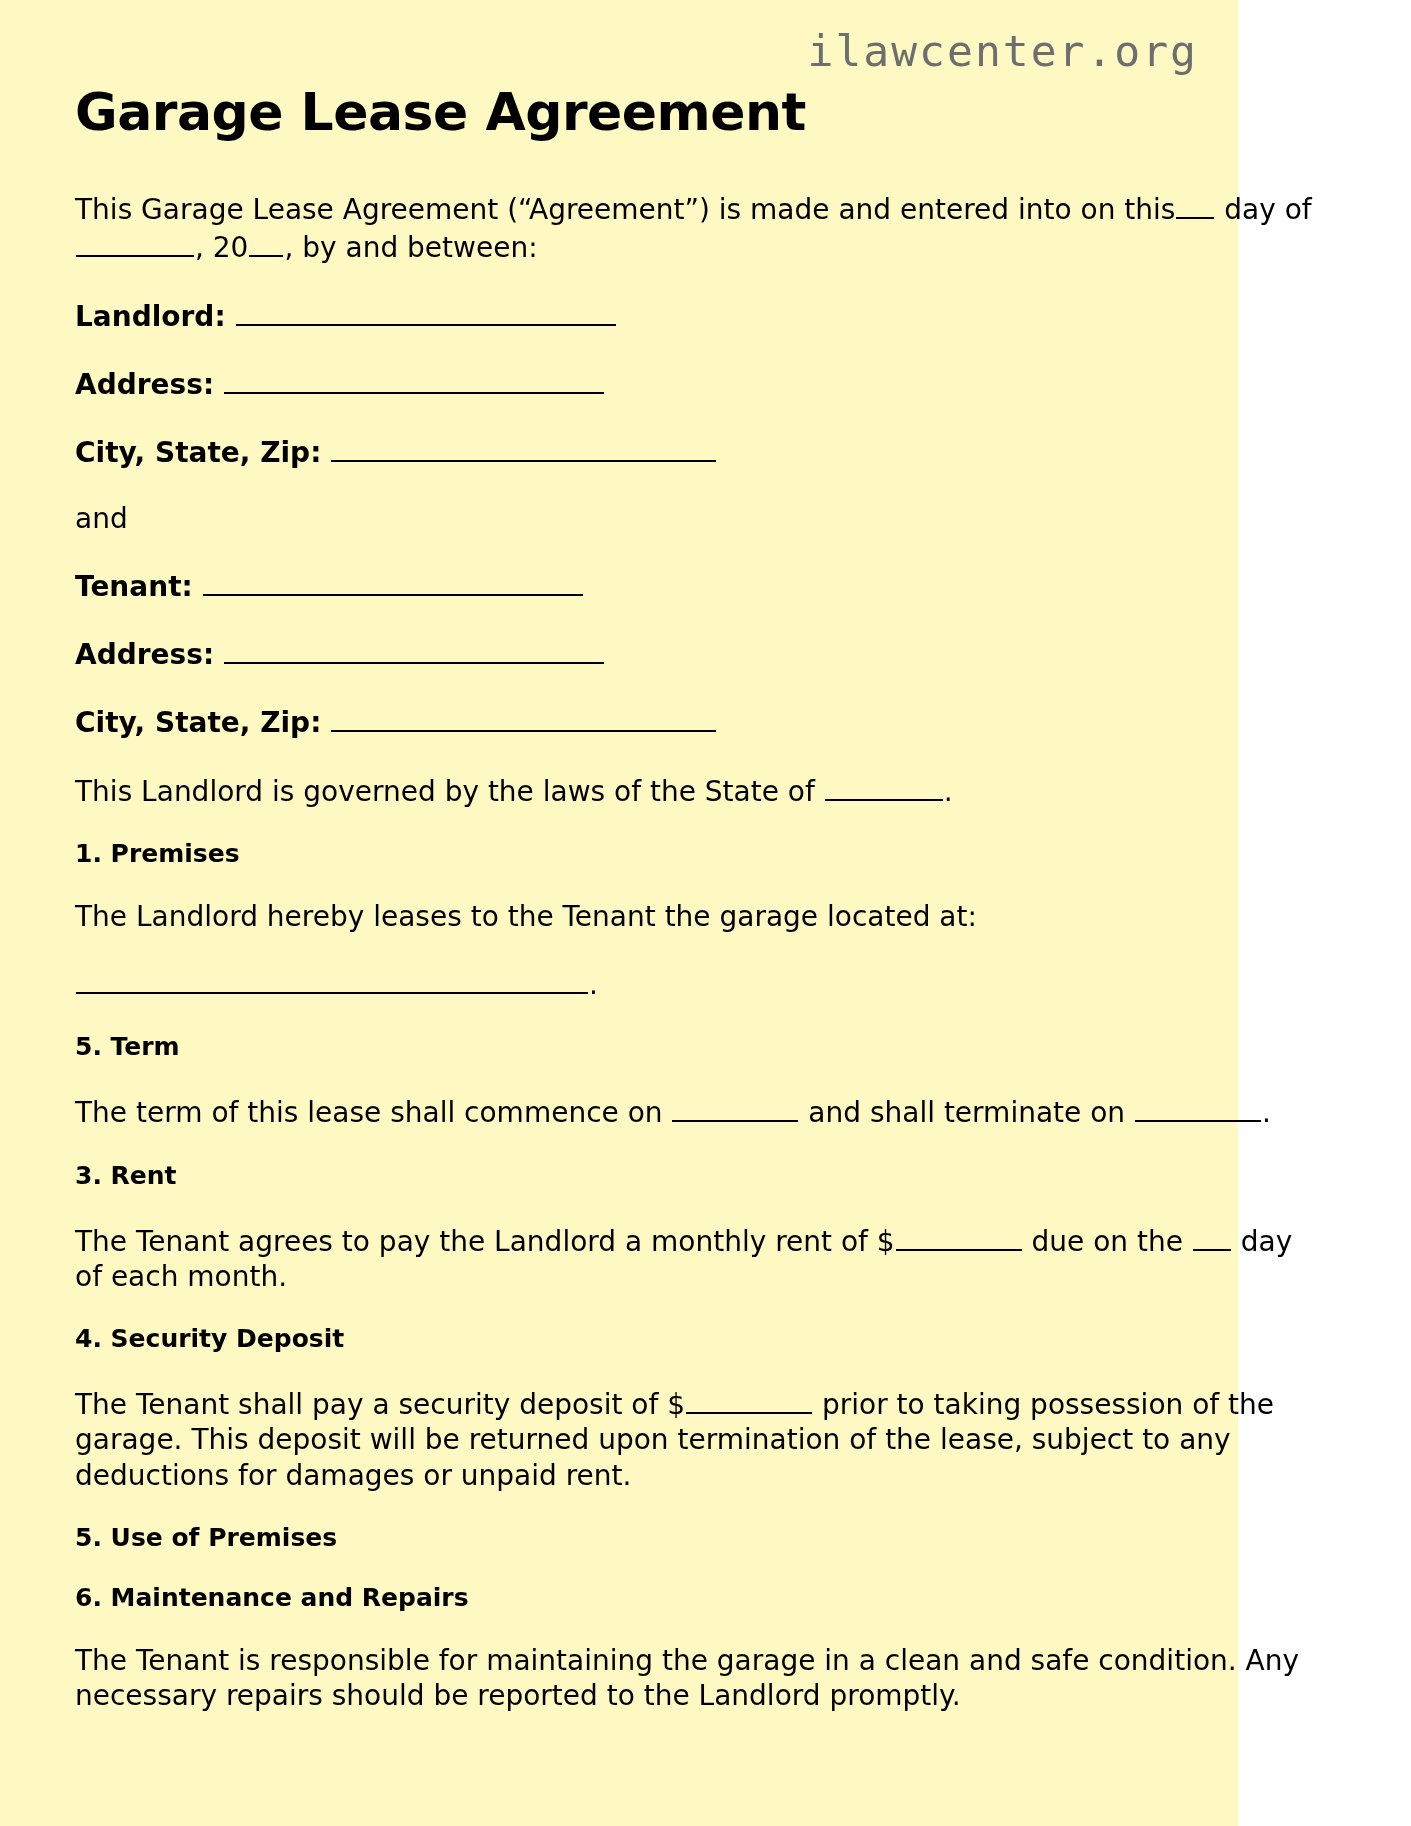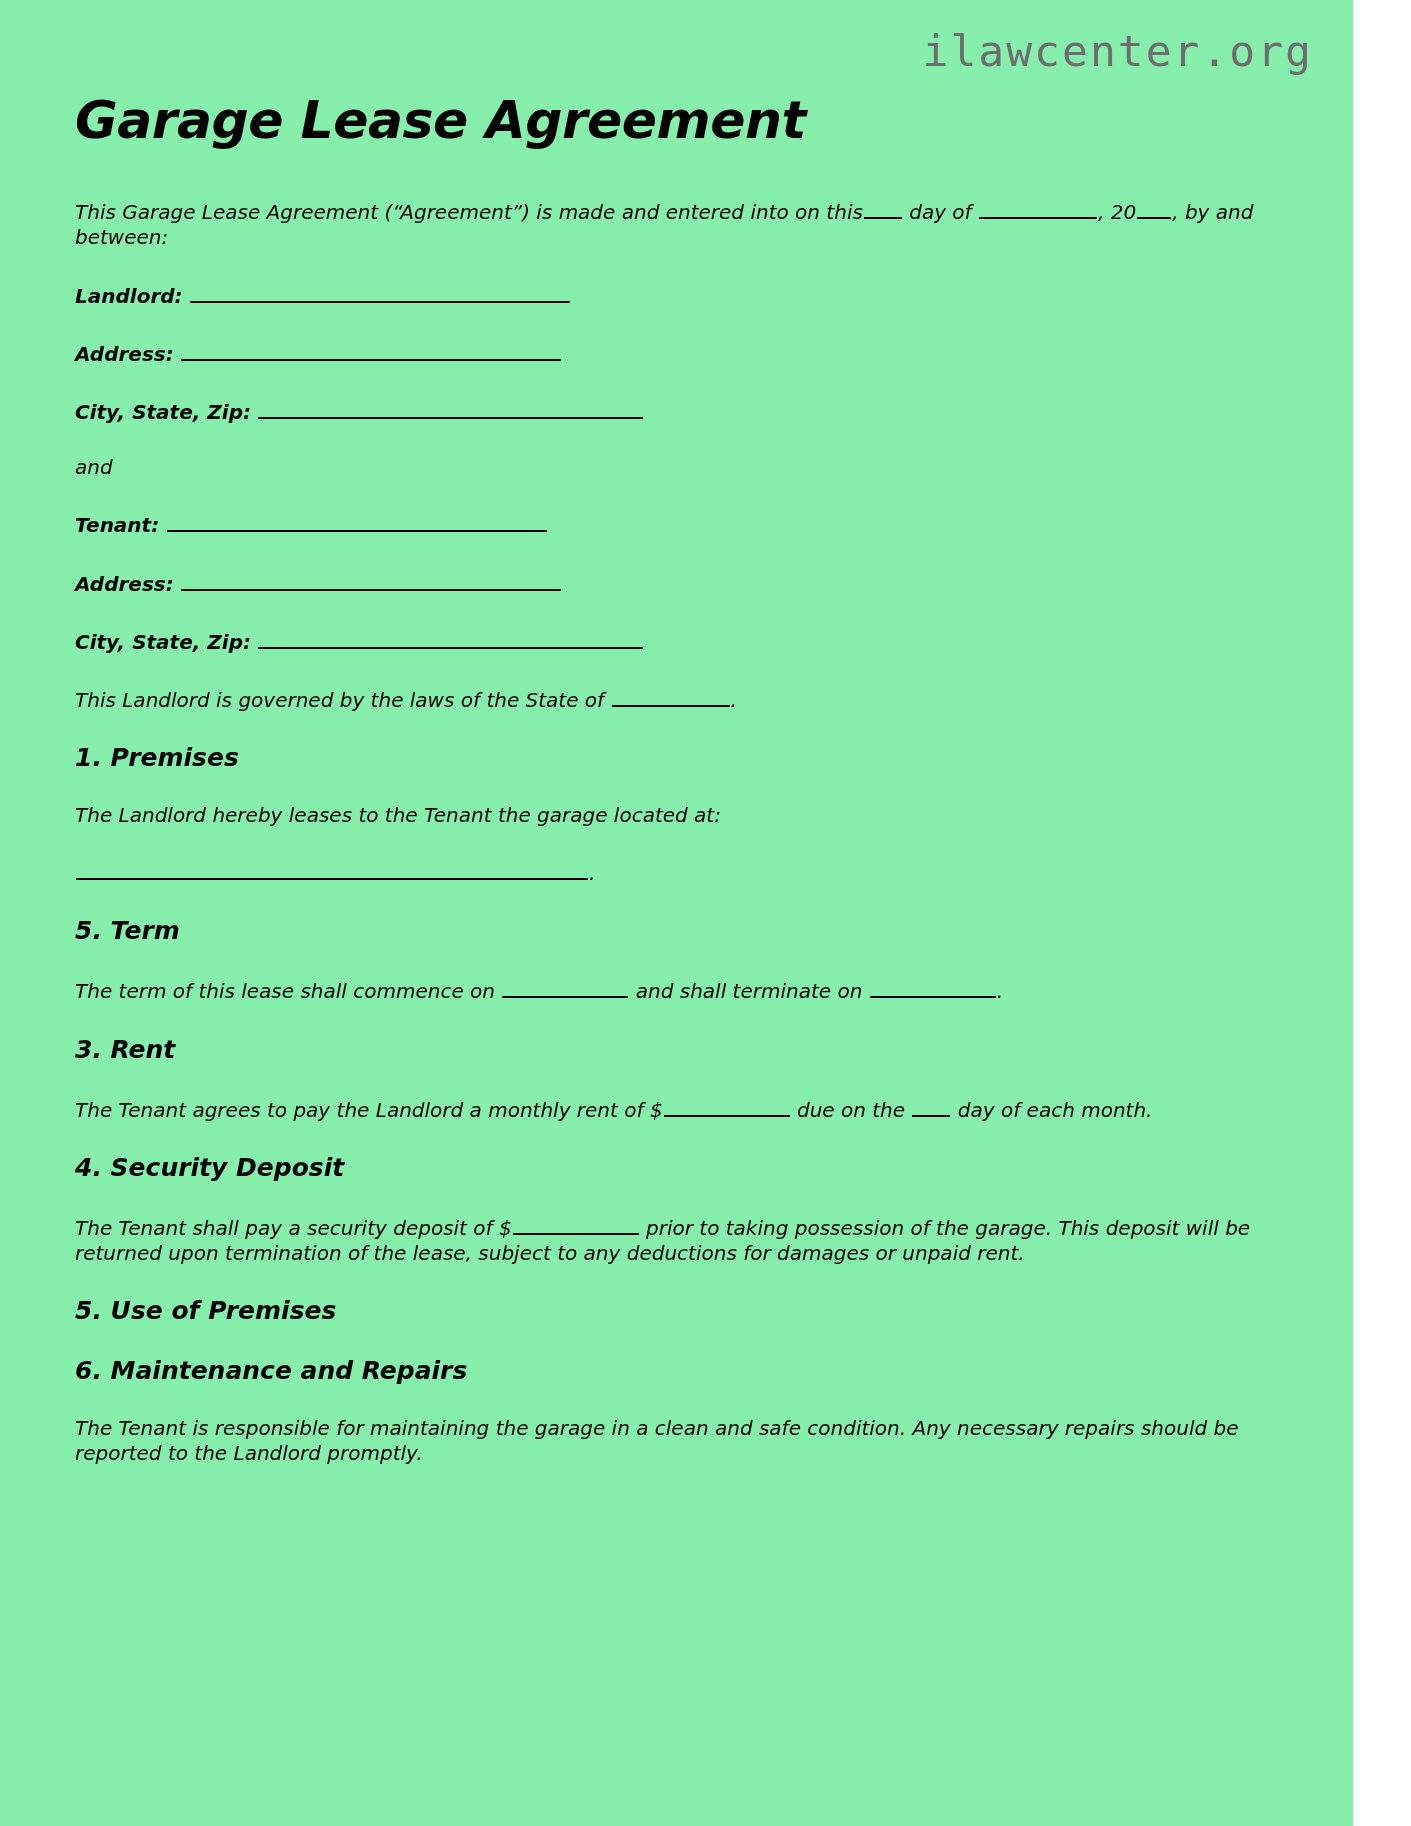--- a/index.html
+++ b/index.html
@@ -10,54 +10,53 @@
   body {
     width: 1411px;
     height: 1826px;
     font-family: "DejaVu Sans", sans-serif;
     color: #000000;
     position: relative;
     overflow: hidden;
   }
   .page {
     position: relative;
-    width: 1353px;
+    width: 1238px;
     height: 1826px;
     box-sizing: border-box;
     padding: 12px;
-    background: #86efac;
+    background: #fef9c3;
   }
   .watermark {
     position: absolute;
     top: 30px;
     right: 40px;
     font-family: "DejaVu Sans Mono", monospace;
     font-size: 43px;
     letter-spacing: 2px;
     color: #6e6e6e;
     white-space: nowrap;
     line-height: 1;
   }
   .content {
     position: absolute;
     left: 75px;
-    top: 92px;
+    top: 84px;
     width: 1260px;
-    font-style: italic;
   }
   h1.doc-title {
     font-family: "DejaVu Sans", sans-serif;
     font-size: 52px;
     font-weight: bold;
     margin: 0 0 48px 0;
     line-height: 1.1;
     letter-spacing: -0.5px;
   }
   p.para {
-    font-size: 20px;
+    font-size: 28px;
     line-height: 1.26;
     margin: 0 0 30px 0;
     max-width: 1245px;
   }
   .lbl {
     font-weight: bold;
   }
   h2.sect {
     font-size: 25px;
     font-weight: bold;

